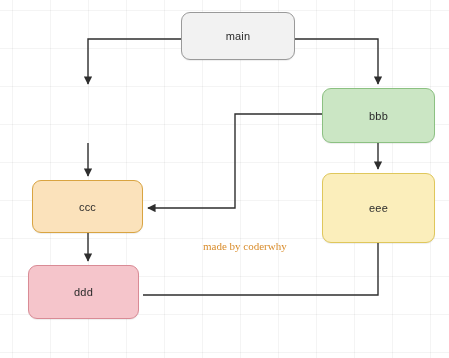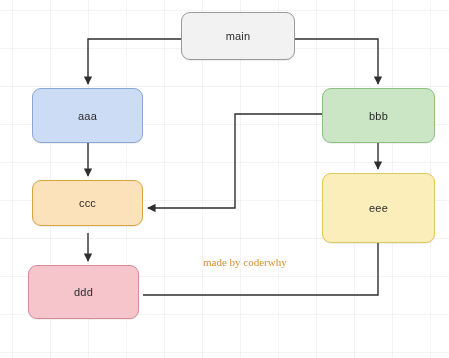--- a/index.html
+++ b/index.html
@@ -40,33 +40,32 @@
     color: #2b2b2b;
     letter-spacing: 0.2px;
     box-shadow: 0 1px 1px rgba(0,0,0,0.07);
   }
   .node-label {
     pointer-events: none;
   }
   #node-main  { left:181px; top:12px;  width:114px; height:48px; }
   #node-aaa   { left:32px;  top:88px;  width:111px; height:55px; }
   #node-bbb   { left:322px; top:88px;  width:113px; height:55px; }
-  #node-ccc   { left:32px;  top:180px; width:111px; height:46px; }
+  #node-ccc   { left:32px;  top:180px; width:111px; height:53px; }
   #node-eee   { left:322px; top:173px; width:113px; height:70px; }
   #node-ddd   { left:28px;  top:265px; width:111px; height:54px; }
 
   #made-by {
     position: absolute;
     left: 203px;
     top: 240px;
     font-family: "Liberation Serif", serif;
     font-size: 11px;
     color: #d98c2b;
     white-space: nowrap;
-    margin-top: 16px;
   }
   #watermark {
     position: absolute;
     right: 9px;
     bottom: 7px;
     font-family: "DejaVu Sans", sans-serif;
     font-size: 9px;
     color: rgba(120,120,120,0.40);
     white-space: nowrap;
   }
@@ -95,23 +94,20 @@
 
     <path d="M 88 233 L 88 261" fill="none" stroke="#2e2e2e" stroke-width="1.4" marker-end="url(#arrow)"></path>
 
     <path d="M 143 295 L 378 295 L 378 232" fill="none" stroke="#2e2e2e" stroke-width="1.4" marker-end="url(#arrow)"></path>
   </svg>
 
   <div class="node" id="node-main" style="background: rgb(242, 242, 242); border-color: rgb(154, 154, 154); color: rgb(43, 43, 43);">
     <span class="node-label">main</span>
   </div>
 
-  <div class="node" id="node-aaa" style="background: rgb(204, 220, 244); border-color: rgb(138, 168, 214); color: rgb(43, 43, 43);">
-    <span class="node-label">aaa</span>
-  </div>
 
   <div class="node" id="node-bbb" style="background: rgb(203, 230, 196); border-color: rgb(140, 193, 130); color: rgb(43, 43, 43);">
     <span class="node-label">bbb</span>
   </div>
 
   <div class="node" id="node-ccc" style="background: rgb(251, 226, 187); border-color: rgb(217, 164, 65); color: rgb(43, 43, 43);">
     <span class="node-label">ccc</span>
   </div>
 
   <div class="node" id="node-eee" style="background: rgb(251, 238, 187); border-color: rgb(223, 199, 91); color: rgb(43, 43, 43);">

